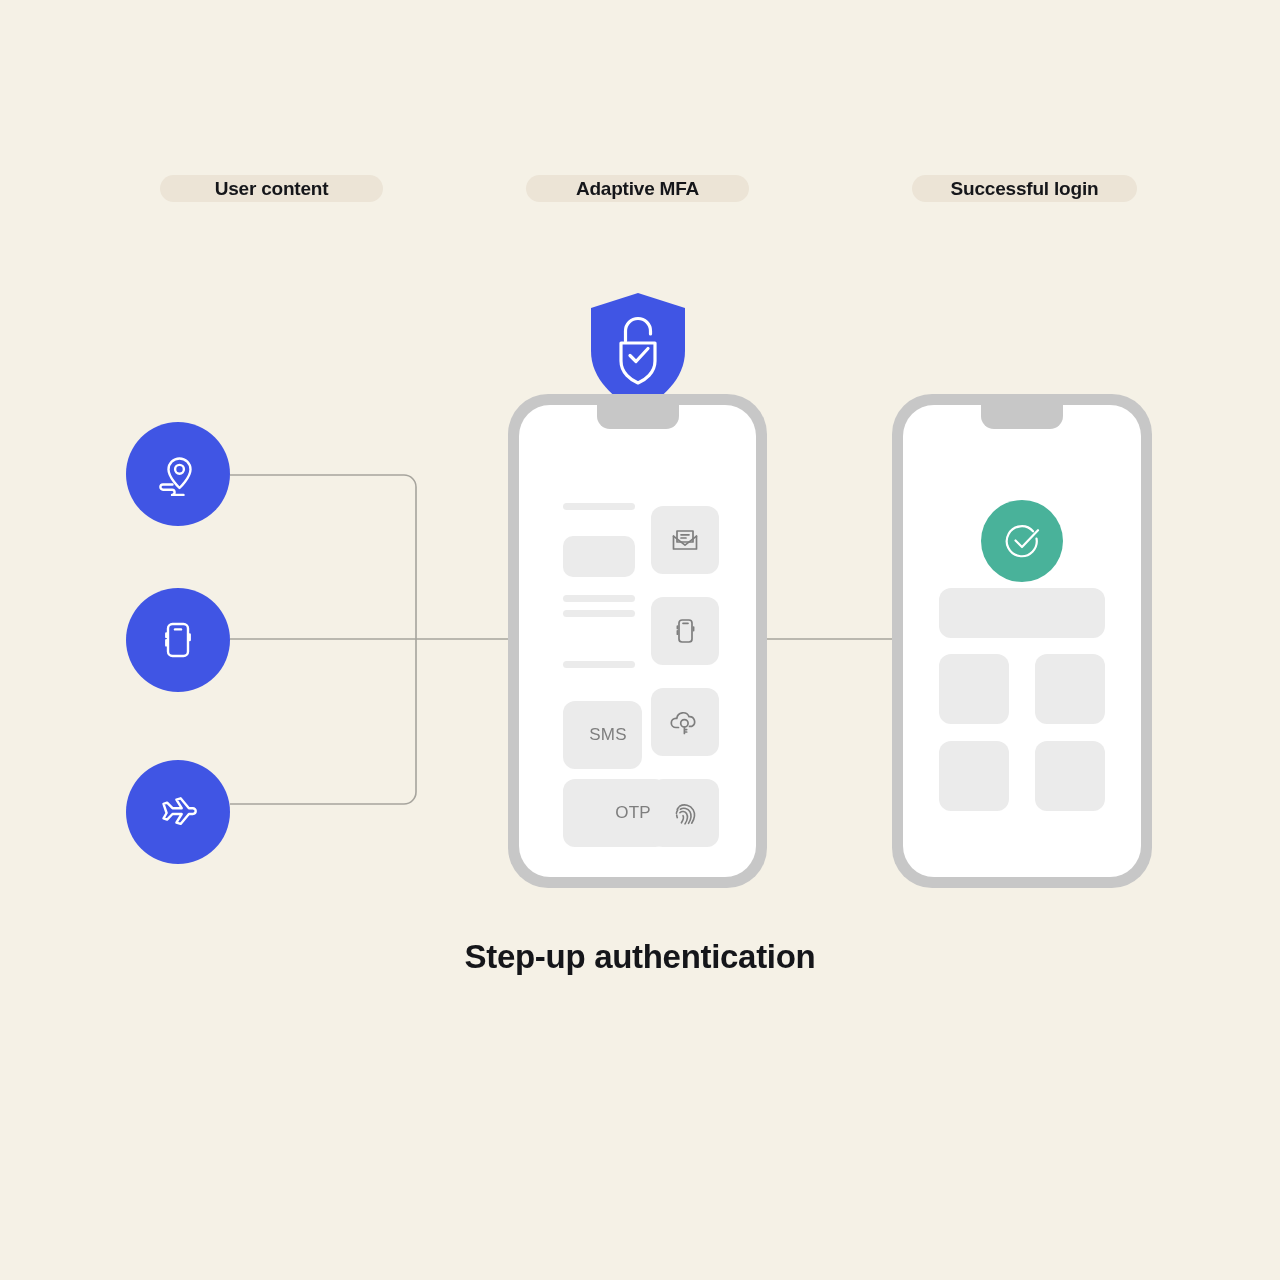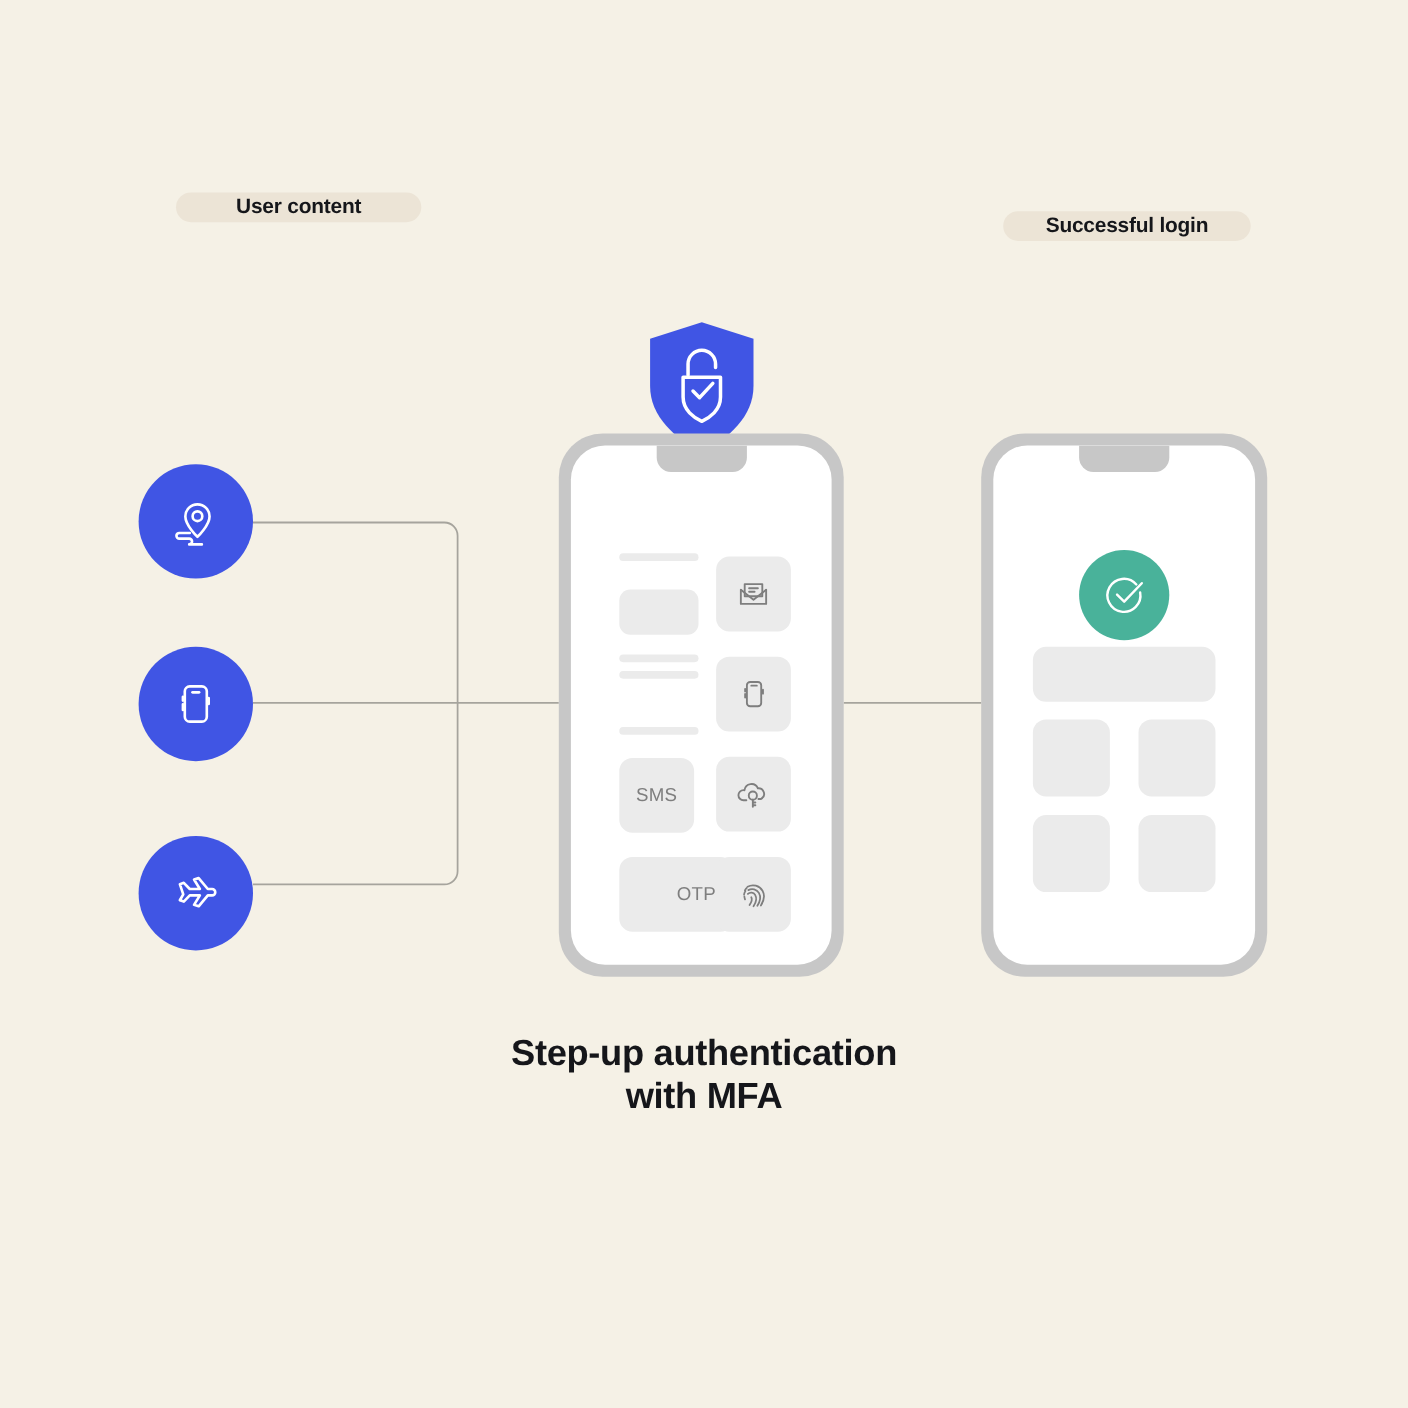--- a/index.html
+++ b/index.html
@@ -35,21 +35,21 @@
     letter-spacing: -0.2px;
     display: flex;
     align-items: center;
     justify-content: center;
     padding: 0 30px;
     box-sizing: border-box;
     white-space: nowrap;
   }
   #pill-user    { left: 160px; top: 175px; width: 223px; }
   #pill-mfa     { left: 526px; top: 175px; width: 223px; }
-  #pill-success { left: 912px; top: 192px; width: 225px; }
+  #pill-success { left: 912px; top: 175px; width: 225px; }
 
   
   .connectors {
     position: absolute;
     left: 0; top: 0;
     width: 1280px;
     height: 1280px;
     pointer-events: none;
   }
 
@@ -178,20 +178,23 @@
   }
 </style>
 </head>
 <body>
 
 <div class="stage">
 
   <div class="pill" id="pill-user">
     <span>User content</span>
   </div>
+  <div class="pill" id="pill-mfa">
+    <span>Adaptive MFA</span>
+  </div>
   <div class="pill" id="pill-success">
     <span>Successful login</span>
   </div>
 
   <svg class="connectors" viewBox="0 0 1280 1280" width="1280" height="1280" fill="none">
 
     <path d="M230 475 H404 a12 12 0 0 1 12 12 V792 a12 12 0 0 1 -12 12 H230" stroke="#a6a49d" stroke-width="1.6" fill="none"></path>
 
     <path d="M230 639 H508" stroke="#a6a49d" stroke-width="1.6" fill="none"></path>
 
@@ -251,21 +254,21 @@
         </div>
 
         <div class="tile" style="left:132px; top:192px;">
           <svg width="38" height="38" viewBox="0 0 38 38" fill="none" stroke="#7e7e7e" stroke-width="1.7" stroke-linecap="round" stroke-linejoin="round">
             <rect x="13" y="8" width="13" height="22" rx="3"></rect>
             <path d="M17 11.3h5"></path>
             <path d="M11.4 14.2v2.4M11.4 18.8v3.4M27.6 15v3.6"></path>
           </svg>
         </div>
 
-        <div class="tile" style="left:44px;  top:284px;">
+        <div class="tile" style="left:44px;  top:296px;padding-left:11px;">
           <span class="tile-label">SMS</span>
         </div>
 
         <div class="tile" style="left:132px; top:283px;">
           <svg width="38" height="38" viewBox="0 0 38 38" fill="none" stroke="#7e7e7e" stroke-width="1.7" stroke-linecap="round" stroke-linejoin="round">
             <path d="M12.5 24.5h-2.6a4.6 4.6 0 0 1 0-9.2c.3 0 .6 0 .9.1A6.4 6.4 0 0 1 23 13.6a5.2 5.2 0 0 1 3 9.7.3.3 0 0 1-.2.1h-2.3"></path>
             <circle cx="18.4" cy="20.3" r="3.7"></circle>
             <path d="M18.4 24v6.4M18.4 26.6h2.3M18.4 29h2.3"></path>
           </svg>
         </div>
@@ -303,16 +306,15 @@
       <div class="ph-card" style="left:36px; top:183px; width:166px; height:50px;"></div>
       <div class="ph-card" style="left:36px; top:249px; width:70px;  height:70px;"></div>
       <div class="ph-card" style="left:132px;top:249px; width:70px;  height:70px;"></div>
       <div class="ph-card" style="left:36px; top:336px; width:70px;  height:70px;"></div>
       <div class="ph-card" style="left:132px;top:336px; width:70px;  height:70px;"></div>
     </div>
   </div>
 
   <div id="caption">
     <div>Step-up authentication</div>
-    <div>with MFA</div>
   </div>
 
 </div>
 
 </body></html>

